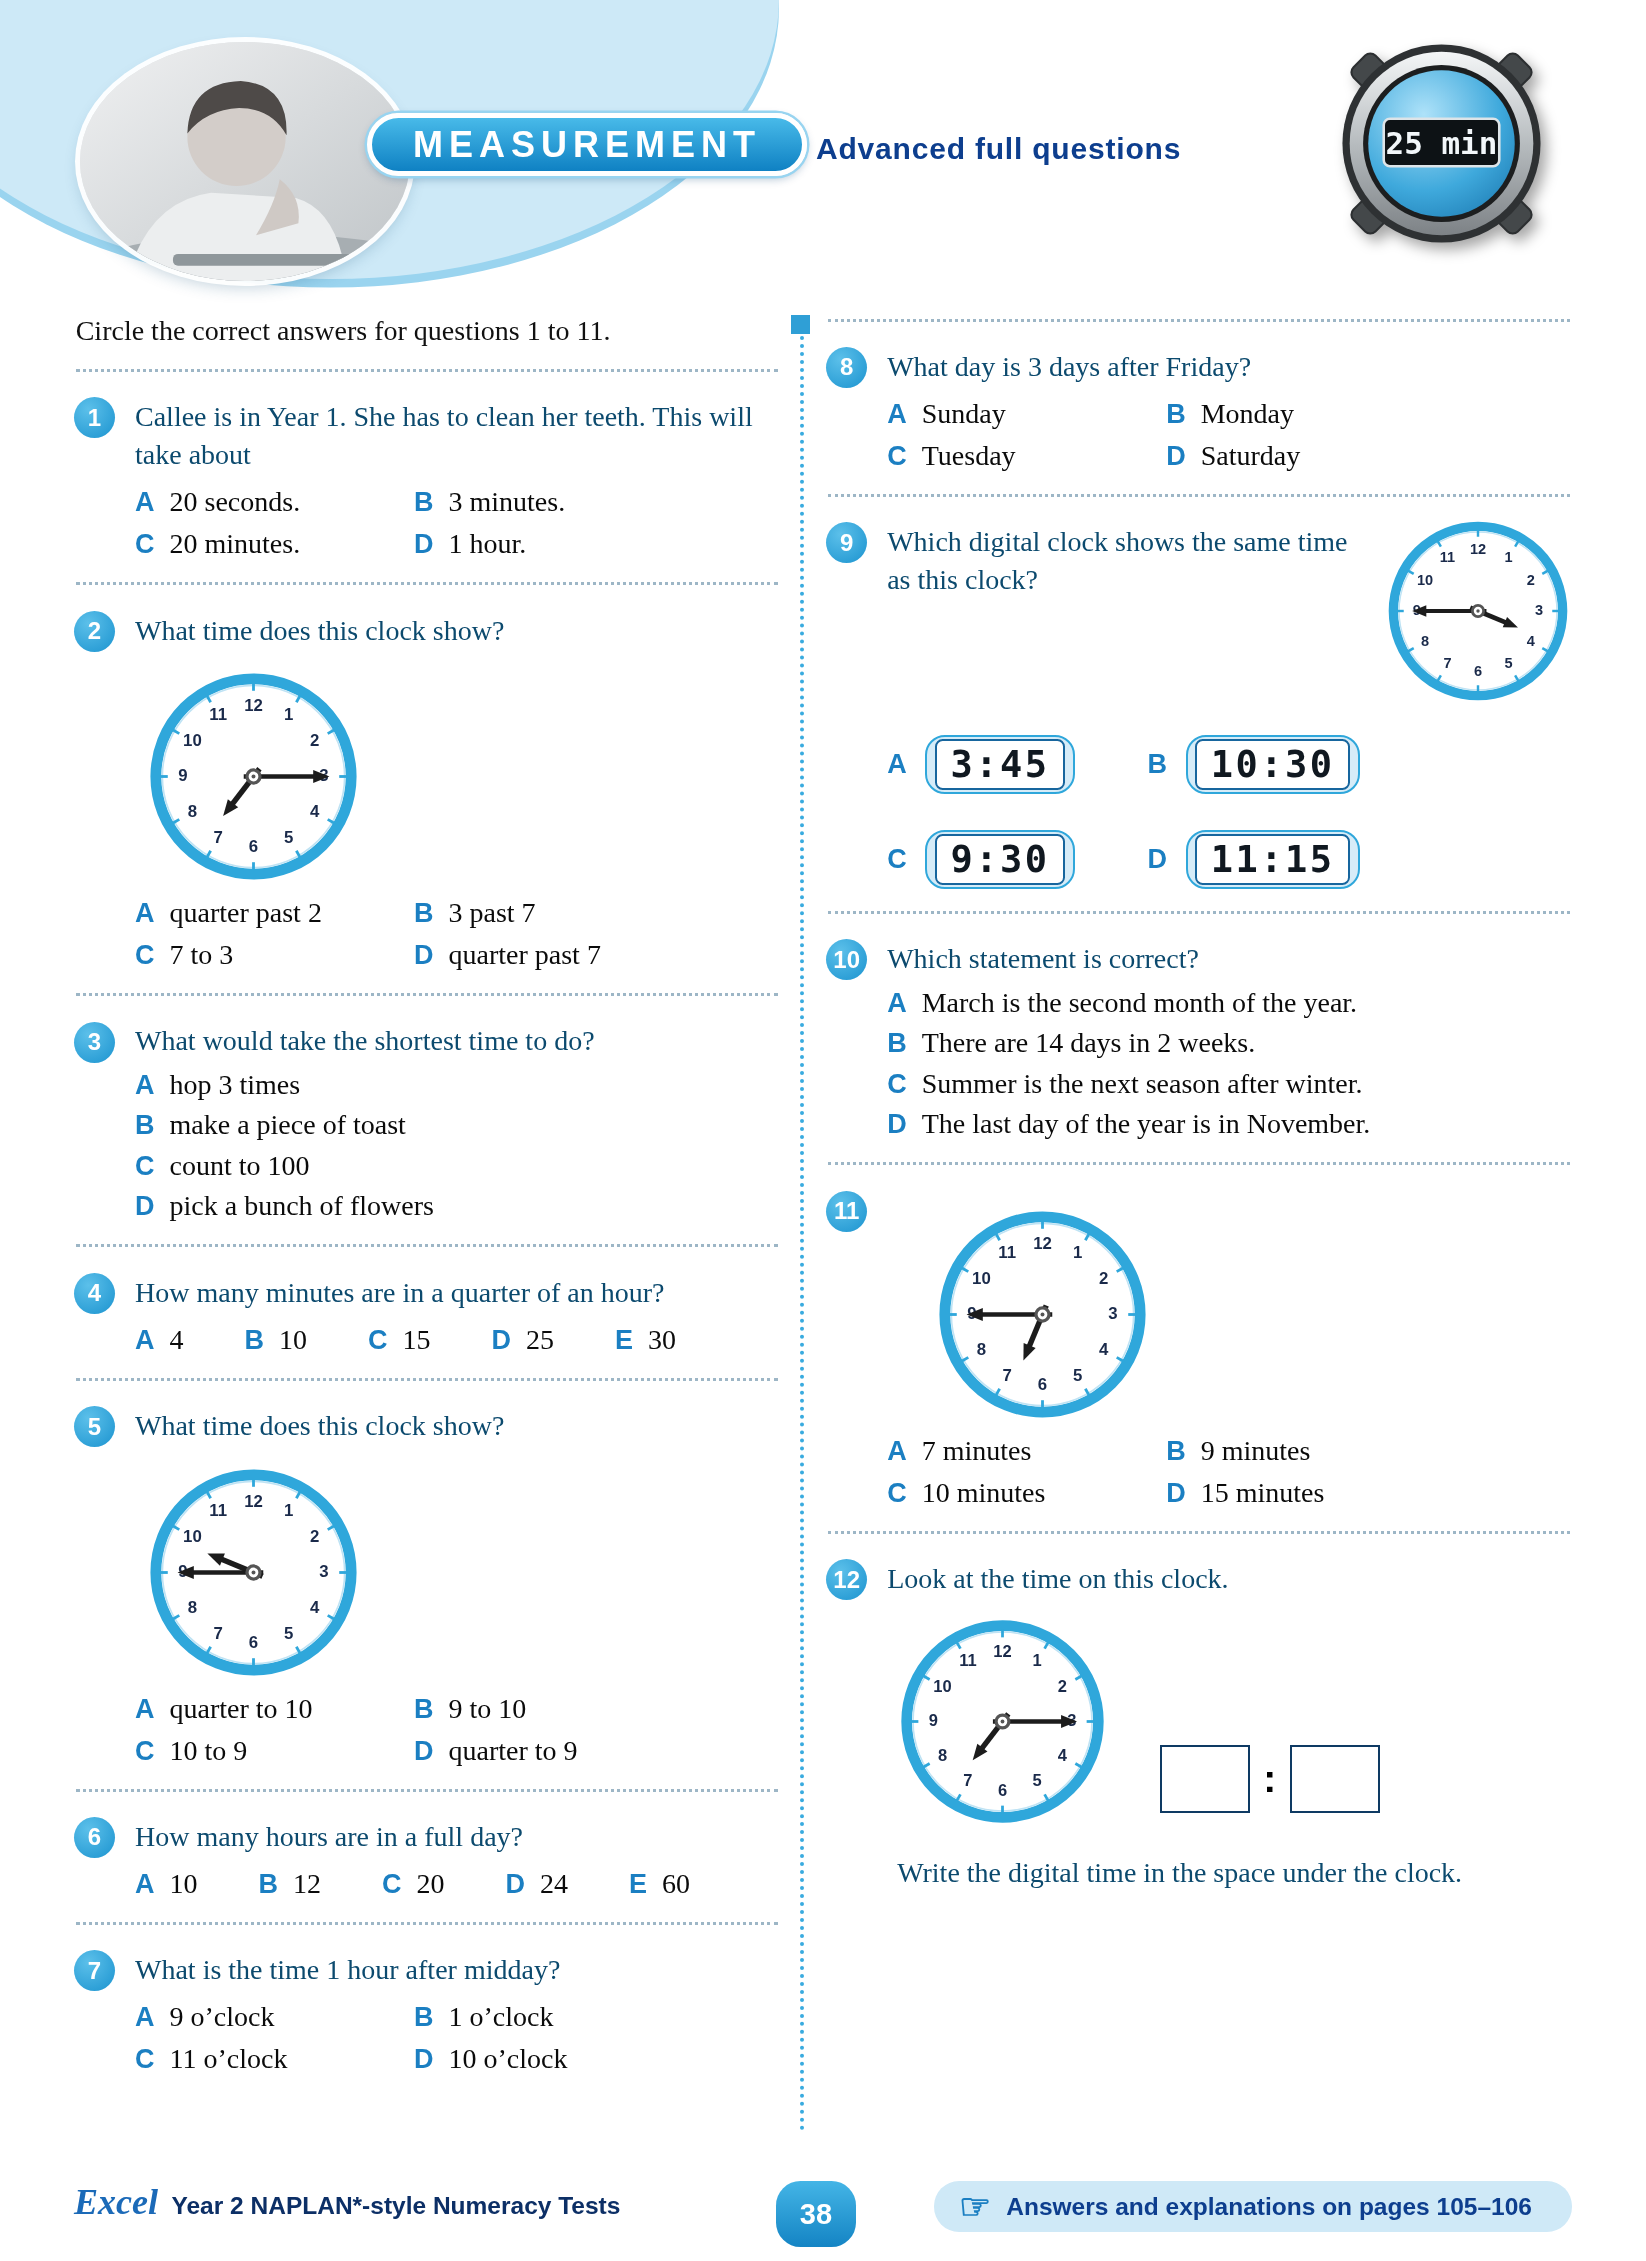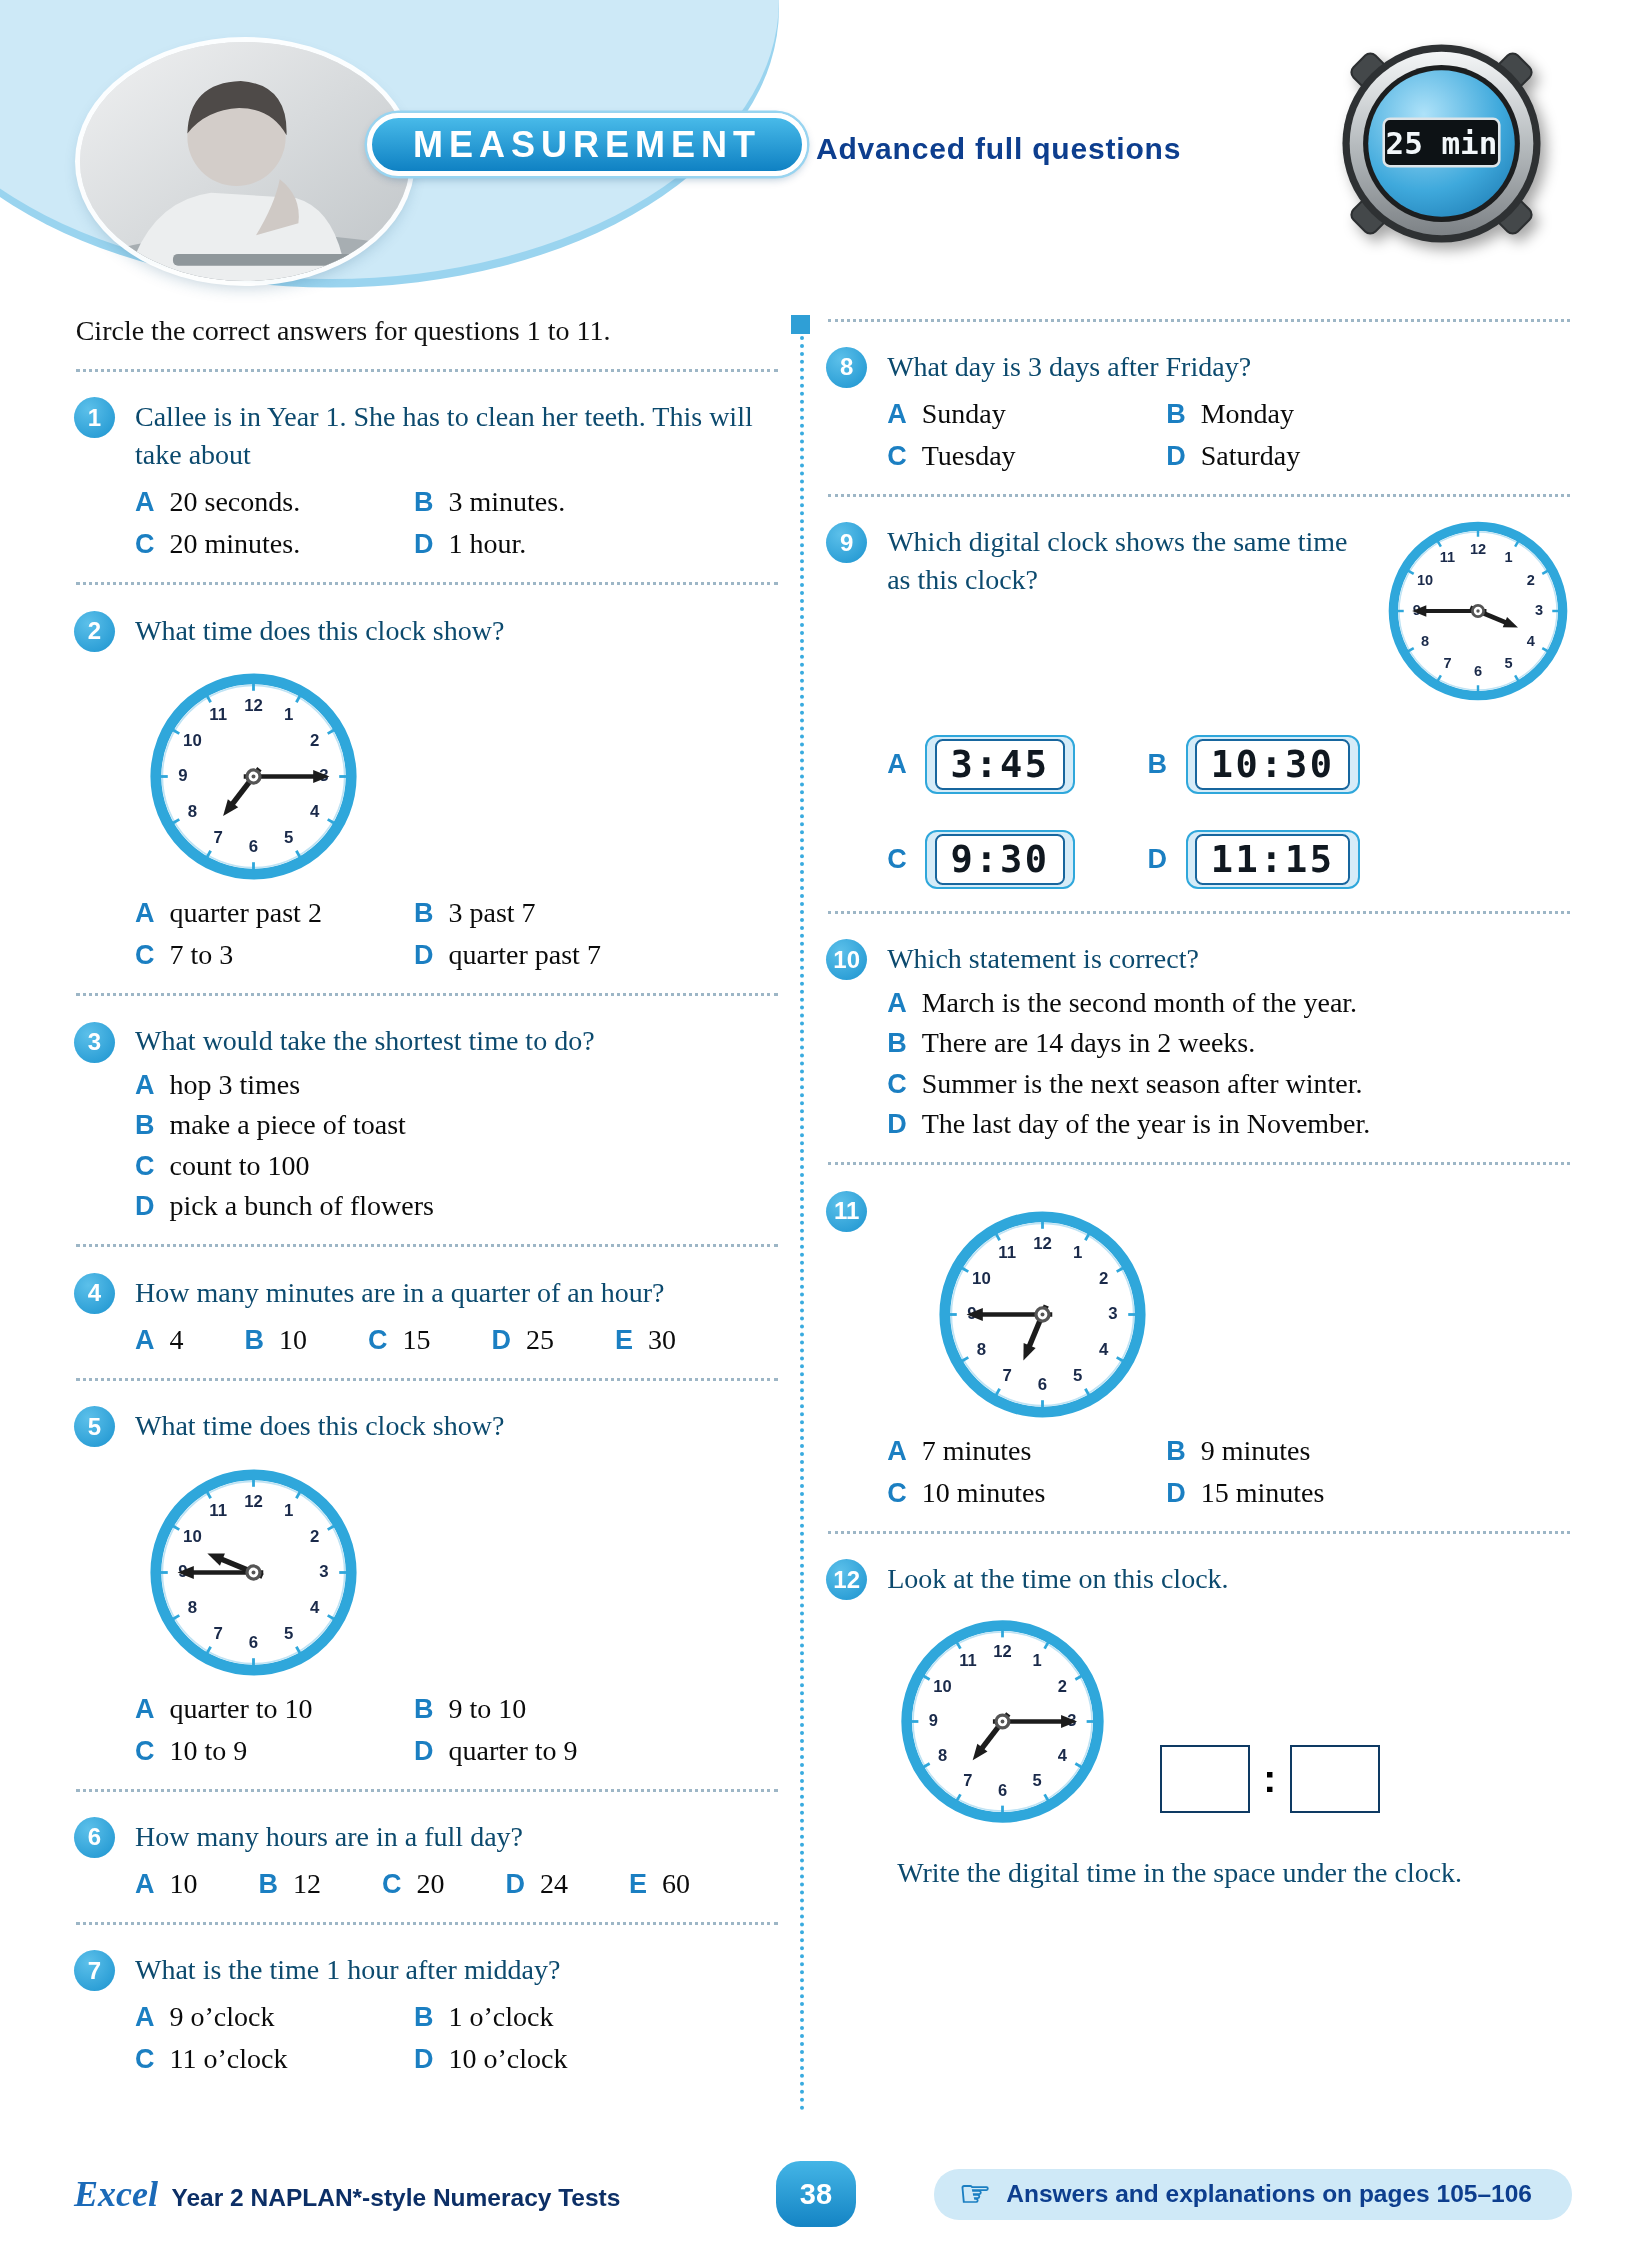--- a/index.html
+++ b/index.html
@@ -61,35 +61,35 @@
   .opt-inline { display:flex; gap:61px; margin-top:12px; }
   .clockbox { width:217px; height:217px; margin:18.6px 0 6.8px 10px; }
 
   
   .q9-top { display:flex; }
   .q9-top .qtext { flex:1; padding-right:6.8px; }
   .q9-clock { flex:0 0 188px; width:188px; height:188px; margin-top:-1.7px; }
   .digi-grid { display:grid; grid-template-columns:auto auto; justify-content:start;
                column-gap:73px; row-gap:36px; margin-top:30px; }
   .digi-item { display:flex; align-items:center; gap:18.6px; }
-  .digi { background:#d6ecf8; border:2.5px solid #2fa7db; border-radius:12px; padding:6px 7.6px; }
+  .digi { background:#d6ecf8; border:2.5px solid #2fa7db; border-radius:20px; padding:6px 7.6px; }
   .digi-screen { background:#fff; border:2.5px solid #17669e; border-radius:7.6px; padding:1.7px 13.5px;
                  font-family:"DejaVu Sans Mono",monospace; font-weight:bold; font-size:37px;
                  letter-spacing:2.5px; color:#101820; }
 
   
   .q12-flex { display:flex; align-items:flex-end; gap:51px; }
   .q12-clock { flex:0 0 213px; width:213px; height:213px; margin:17px 0 0 8.5px; }
   .digital-answer { display:flex; align-items:center; gap:13.5px; margin-bottom:15px; }
   .ansbox { width:90px; height:68px; background:#fff; border:2.5px solid #0e3a63; display:inline-block; }
   .colon { font-size:39px; font-weight:bold; color:#000; font-family:"Liberation Sans",sans-serif; }
   .q12-note { margin-top:22px;margin-left:10px; }
 
   
-  footer { flex:0 0 auto; display:flex; align-items:center; padding:15px 74px 34px; }
+  footer { flex:0 0 auto; display:flex; align-items:flex-start; padding:15px 74px 14px; }
   .brand { display:flex; align-items:baseline; gap:13.5px; flex:0 0 702px; }
   .excel { font-family:"Liberation Serif",serif; font-style:italic; font-weight:bold;
            font-size:36px; color:#1b6ab8; }
   .series { font-family:"Liberation Sans",sans-serif; font-weight:bold; font-size:24.5px; color:#0c2f66; }
   .pagepill { width:80px; height:66px; border-radius:24.5px;
               background:linear-gradient(180deg,#44b5e6,#1484c4); color:#fff;
               display:flex; align-items:center; justify-content:center;
               font-family:"Liberation Sans",sans-serif; font-weight:bold; font-size:29px; }
   .answers-bar { flex:1; margin-left:78px; height:51px; background:#cfe9f7; border-radius:25px;
                  display:flex; align-items:center; padding:0 25px; gap:15px;

